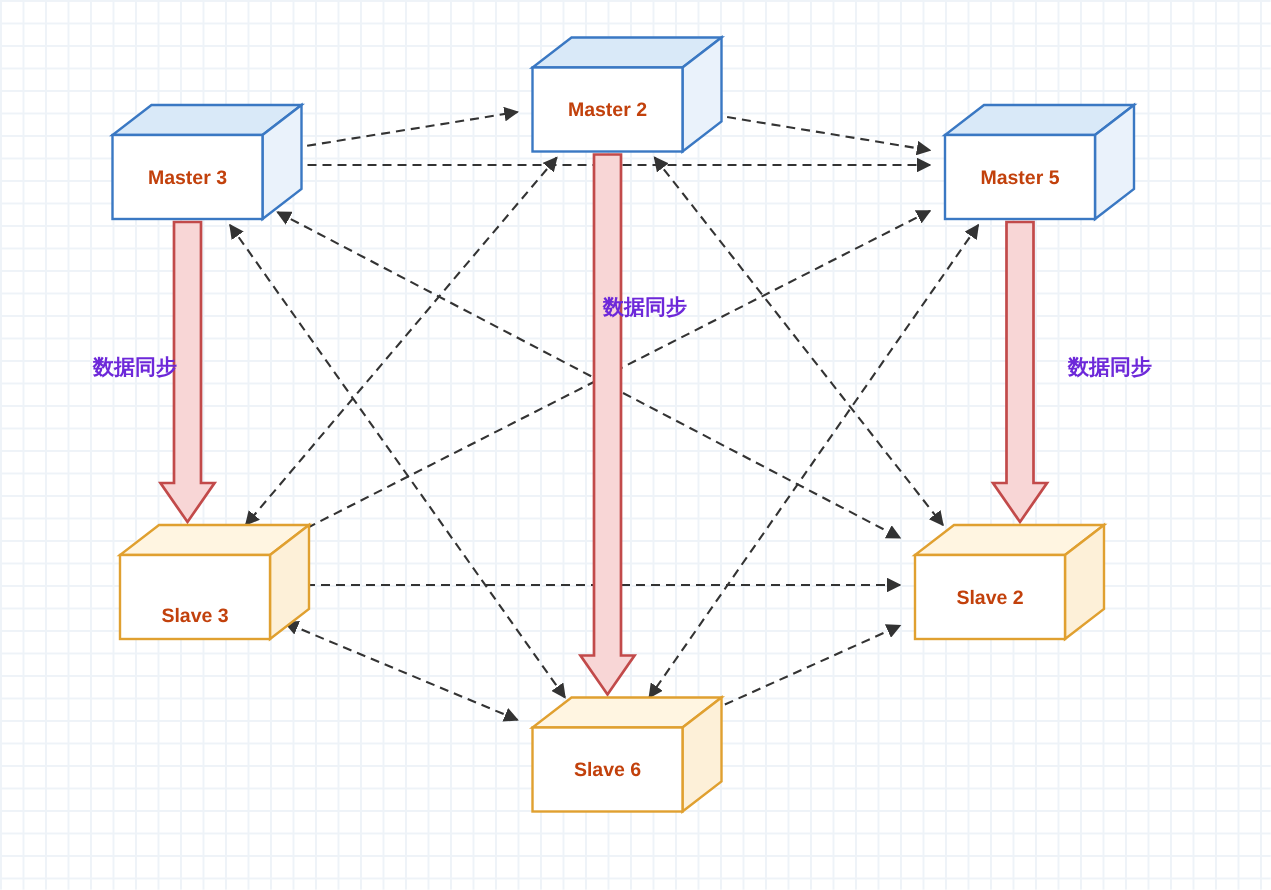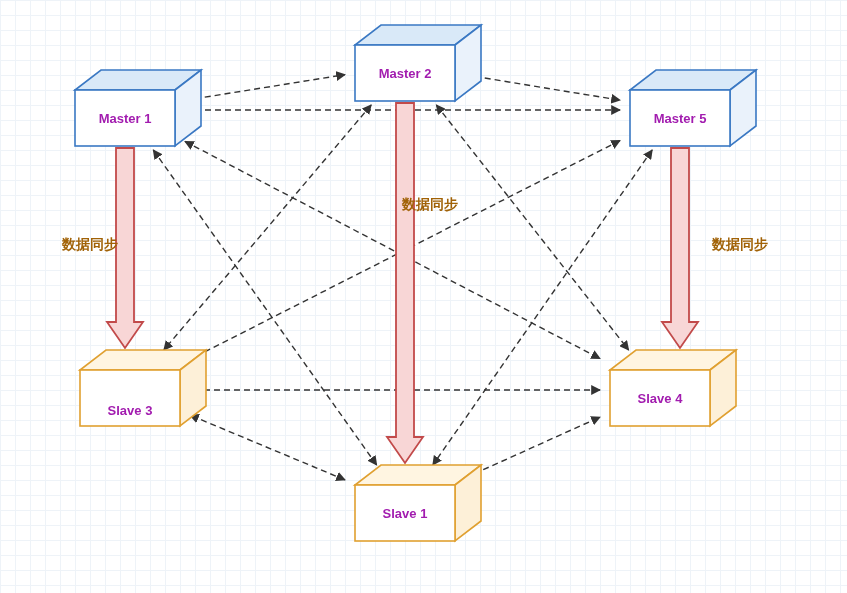--- a/index.html
+++ b/index.html
@@ -18,30 +18,30 @@
   }
   svg {
     position: absolute;
     top: 0;
     left: 0;
   }
   .node-label {
     position: absolute;
     font-size: 13px;
     font-weight: bold;
-    color: #a21caf;
+    color: #c2410c;
     text-align: center;
     pointer-events: none;
     transform: translate(-50%, -50%);
   }
   .sync-label {
     position: absolute;
     font-size: 14px;
     font-weight: bold;
-    color: #a16207;
+    color: #6d28d9;
     white-space: nowrap;
     transform: translate(-50%, -50%);
     pointer-events: none;
   }
 </style>
 </head>
 <body>
 
 <svg id="canvas" width="847" height="593">
     <defs>
@@ -89,21 +89,21 @@
       <polygon points="710,370 736,350 736,406 710,426" fill="#fdf0d8" stroke="#e0a030" stroke-width="1.6"></polygon>
       <rect x="610" y="370" width="100" height="56" fill="#ffffff" stroke="#e0a030" stroke-width="1.6"></rect>
     </g>
     <g>
       <polygon points="80,370 180,370 206,350 106,350" fill="#fff5e1" stroke="#e0a030" stroke-width="1.6"></polygon>
       <polygon points="180,370 206,350 206,406 180,426" fill="#fdf0d8" stroke="#e0a030" stroke-width="1.6"></polygon>
       <rect x="80" y="370" width="100" height="56" fill="#ffffff" stroke="#e0a030" stroke-width="1.6"></rect>
     </g>
   </svg>
 
-<div class="node-label" style="left: 125px; top: 118px;">Master 1</div>
+<div class="node-label" style="left: 125px; top: 118px;">Master 3</div>
 <div class="node-label" style="left: 405px; top: 73px;">Master 2</div>
 <div class="node-label" style="left: 680px; top: 118px;">Master 5</div>
-<div class="node-label" style="left: 405px; top: 513px;">Slave 1</div>
-<div class="node-label" style="left: 660px; top: 398px;">Slave 4</div>
+<div class="node-label" style="left: 405px; top: 513px;">Slave 6</div>
+<div class="node-label" style="left: 660px; top: 398px;">Slave 2</div>
 <div class="node-label" style="left: 130px; top: 410px;">Slave 3</div>
 <div class="sync-label" style="left: 90px; top: 245px;">数据同步</div>
 <div class="sync-label" style="left: 430px; top: 205px;">数据同步</div>
 <div class="sync-label" style="left: 740px; top: 245px;">数据同步</div>
 
 </body></html>

